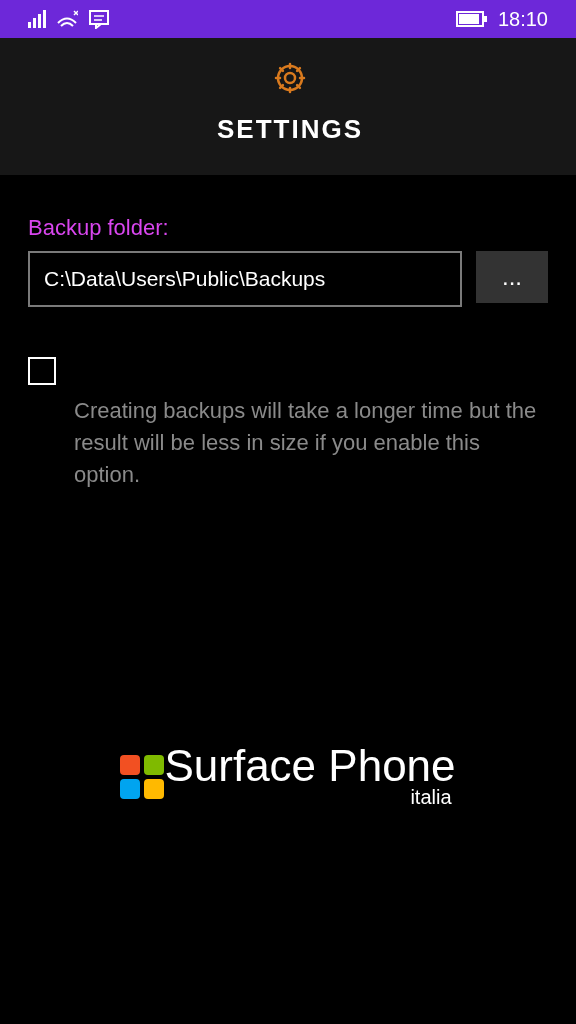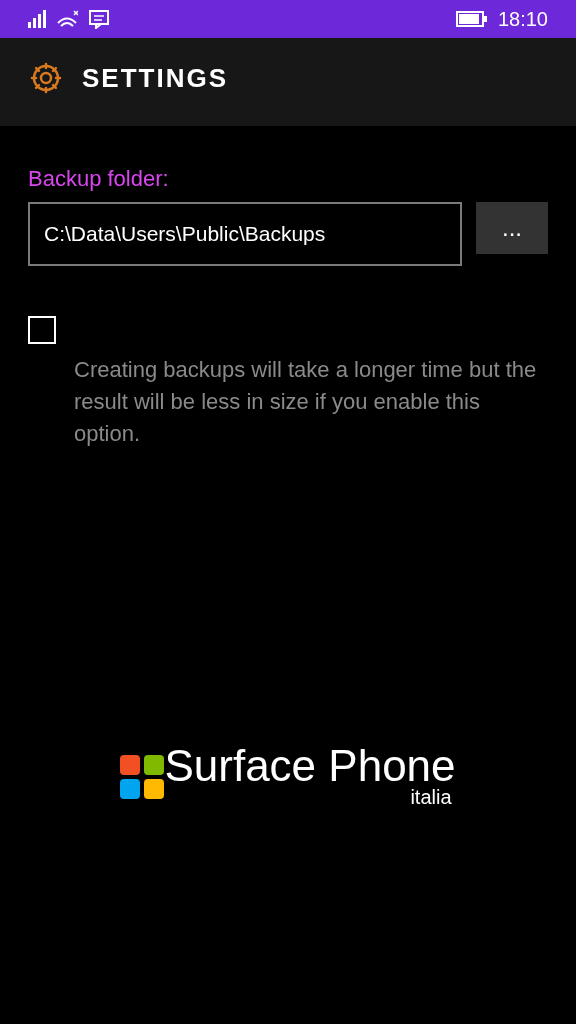--- a/index.html
+++ b/index.html
@@ -31,20 +31,21 @@
     .wifi-icon svg { display: block; }
     .notif-icon svg { display: block; }
     .battery-icon svg { display: block; }
     .clock { font-size: 20px; color: #fff; font-weight: 300; }
     .header {
       background: #171717;
       padding: 22px 24px 30px 28px;
       display: flex;
       align-items: center;
       gap: 18px;
+      flex-direction: column;
     }
     .gear-icon svg { display: block; }
     .page-title {
       font-size: 26px;
       font-weight: 700;
       letter-spacing: 2px;
       color: #fff;
     }
     .content {
       padding: 40px 28px 0 28px;
@@ -56,21 +57,21 @@
       font-weight: 400;
     }
     .input-row { display: flex; gap: 14px; align-items: stretch; }
     .text-input {
       flex: 1;
       background: #000;
       border: 2px solid #7a7a7a;
       color: #fff;
       font-size: 21px;
       padding: 10px 14px;
-      height: 64px;
+      height: 56px;
       font-family: inherit;
     }
     .browse-btn {
       width: 72px;
       height: 52px;
       background: #333;
       border: none;
       color: #fff;
       font-size: 24px;
       display: flex;

